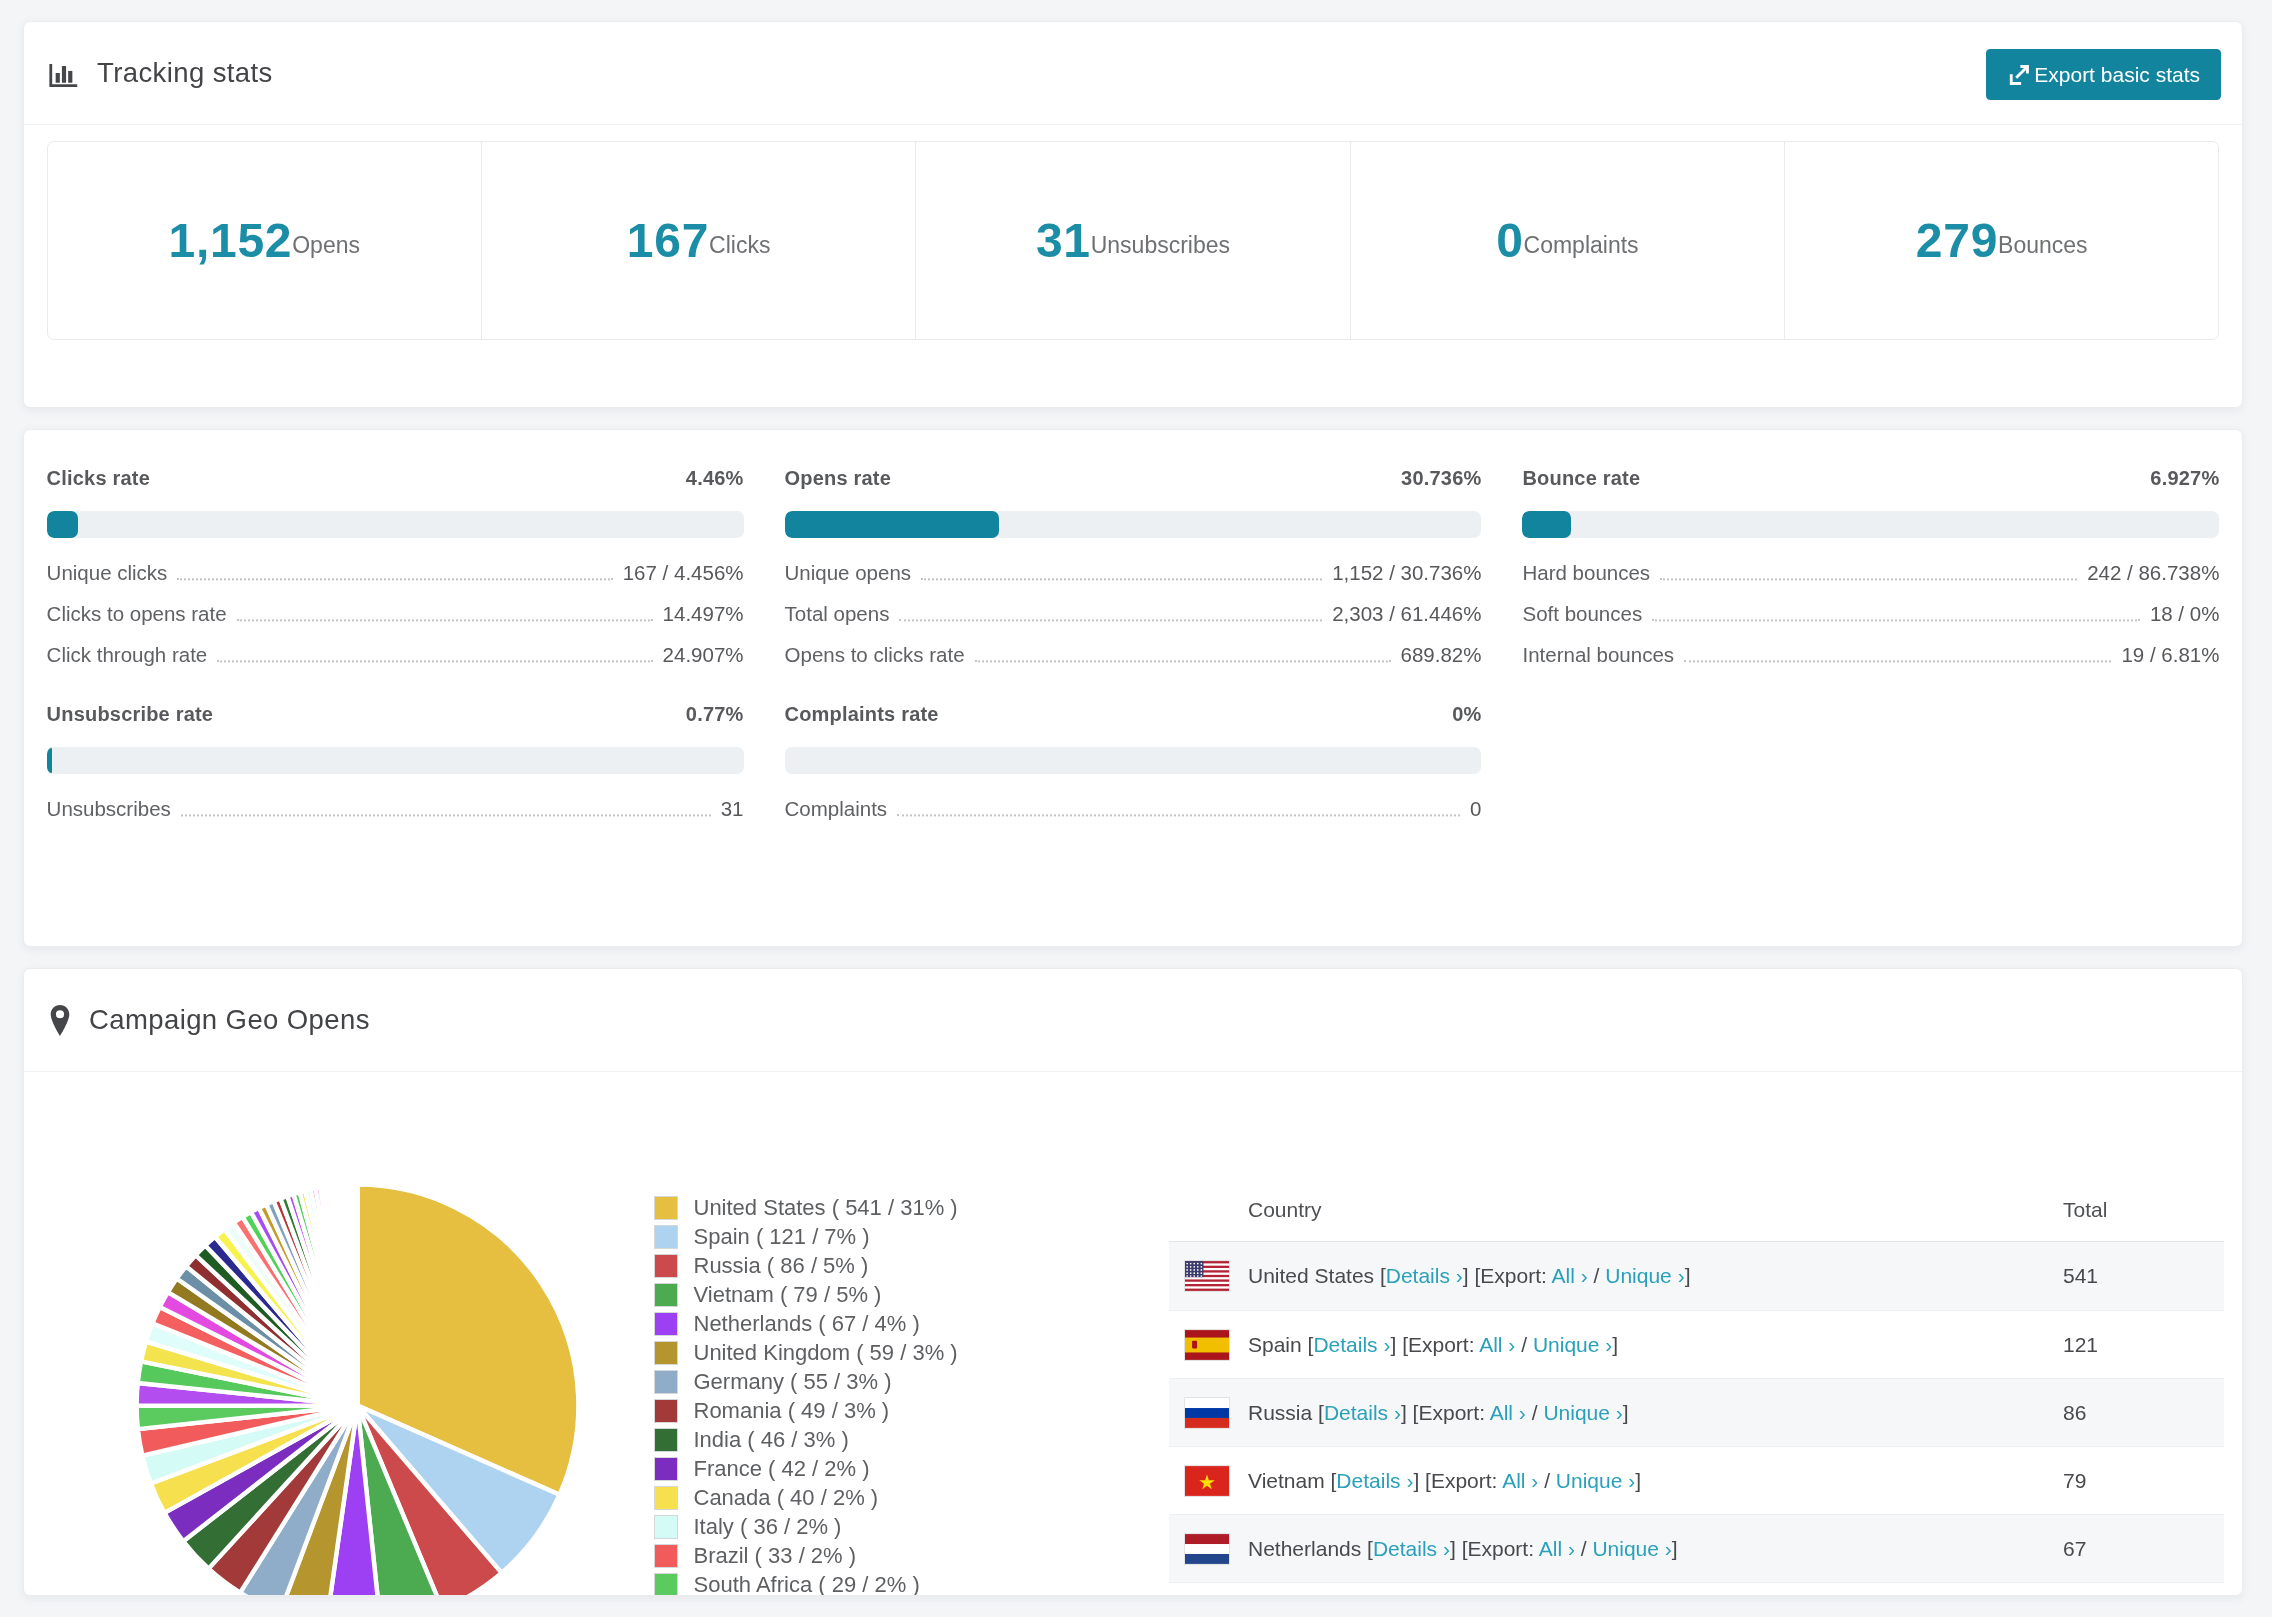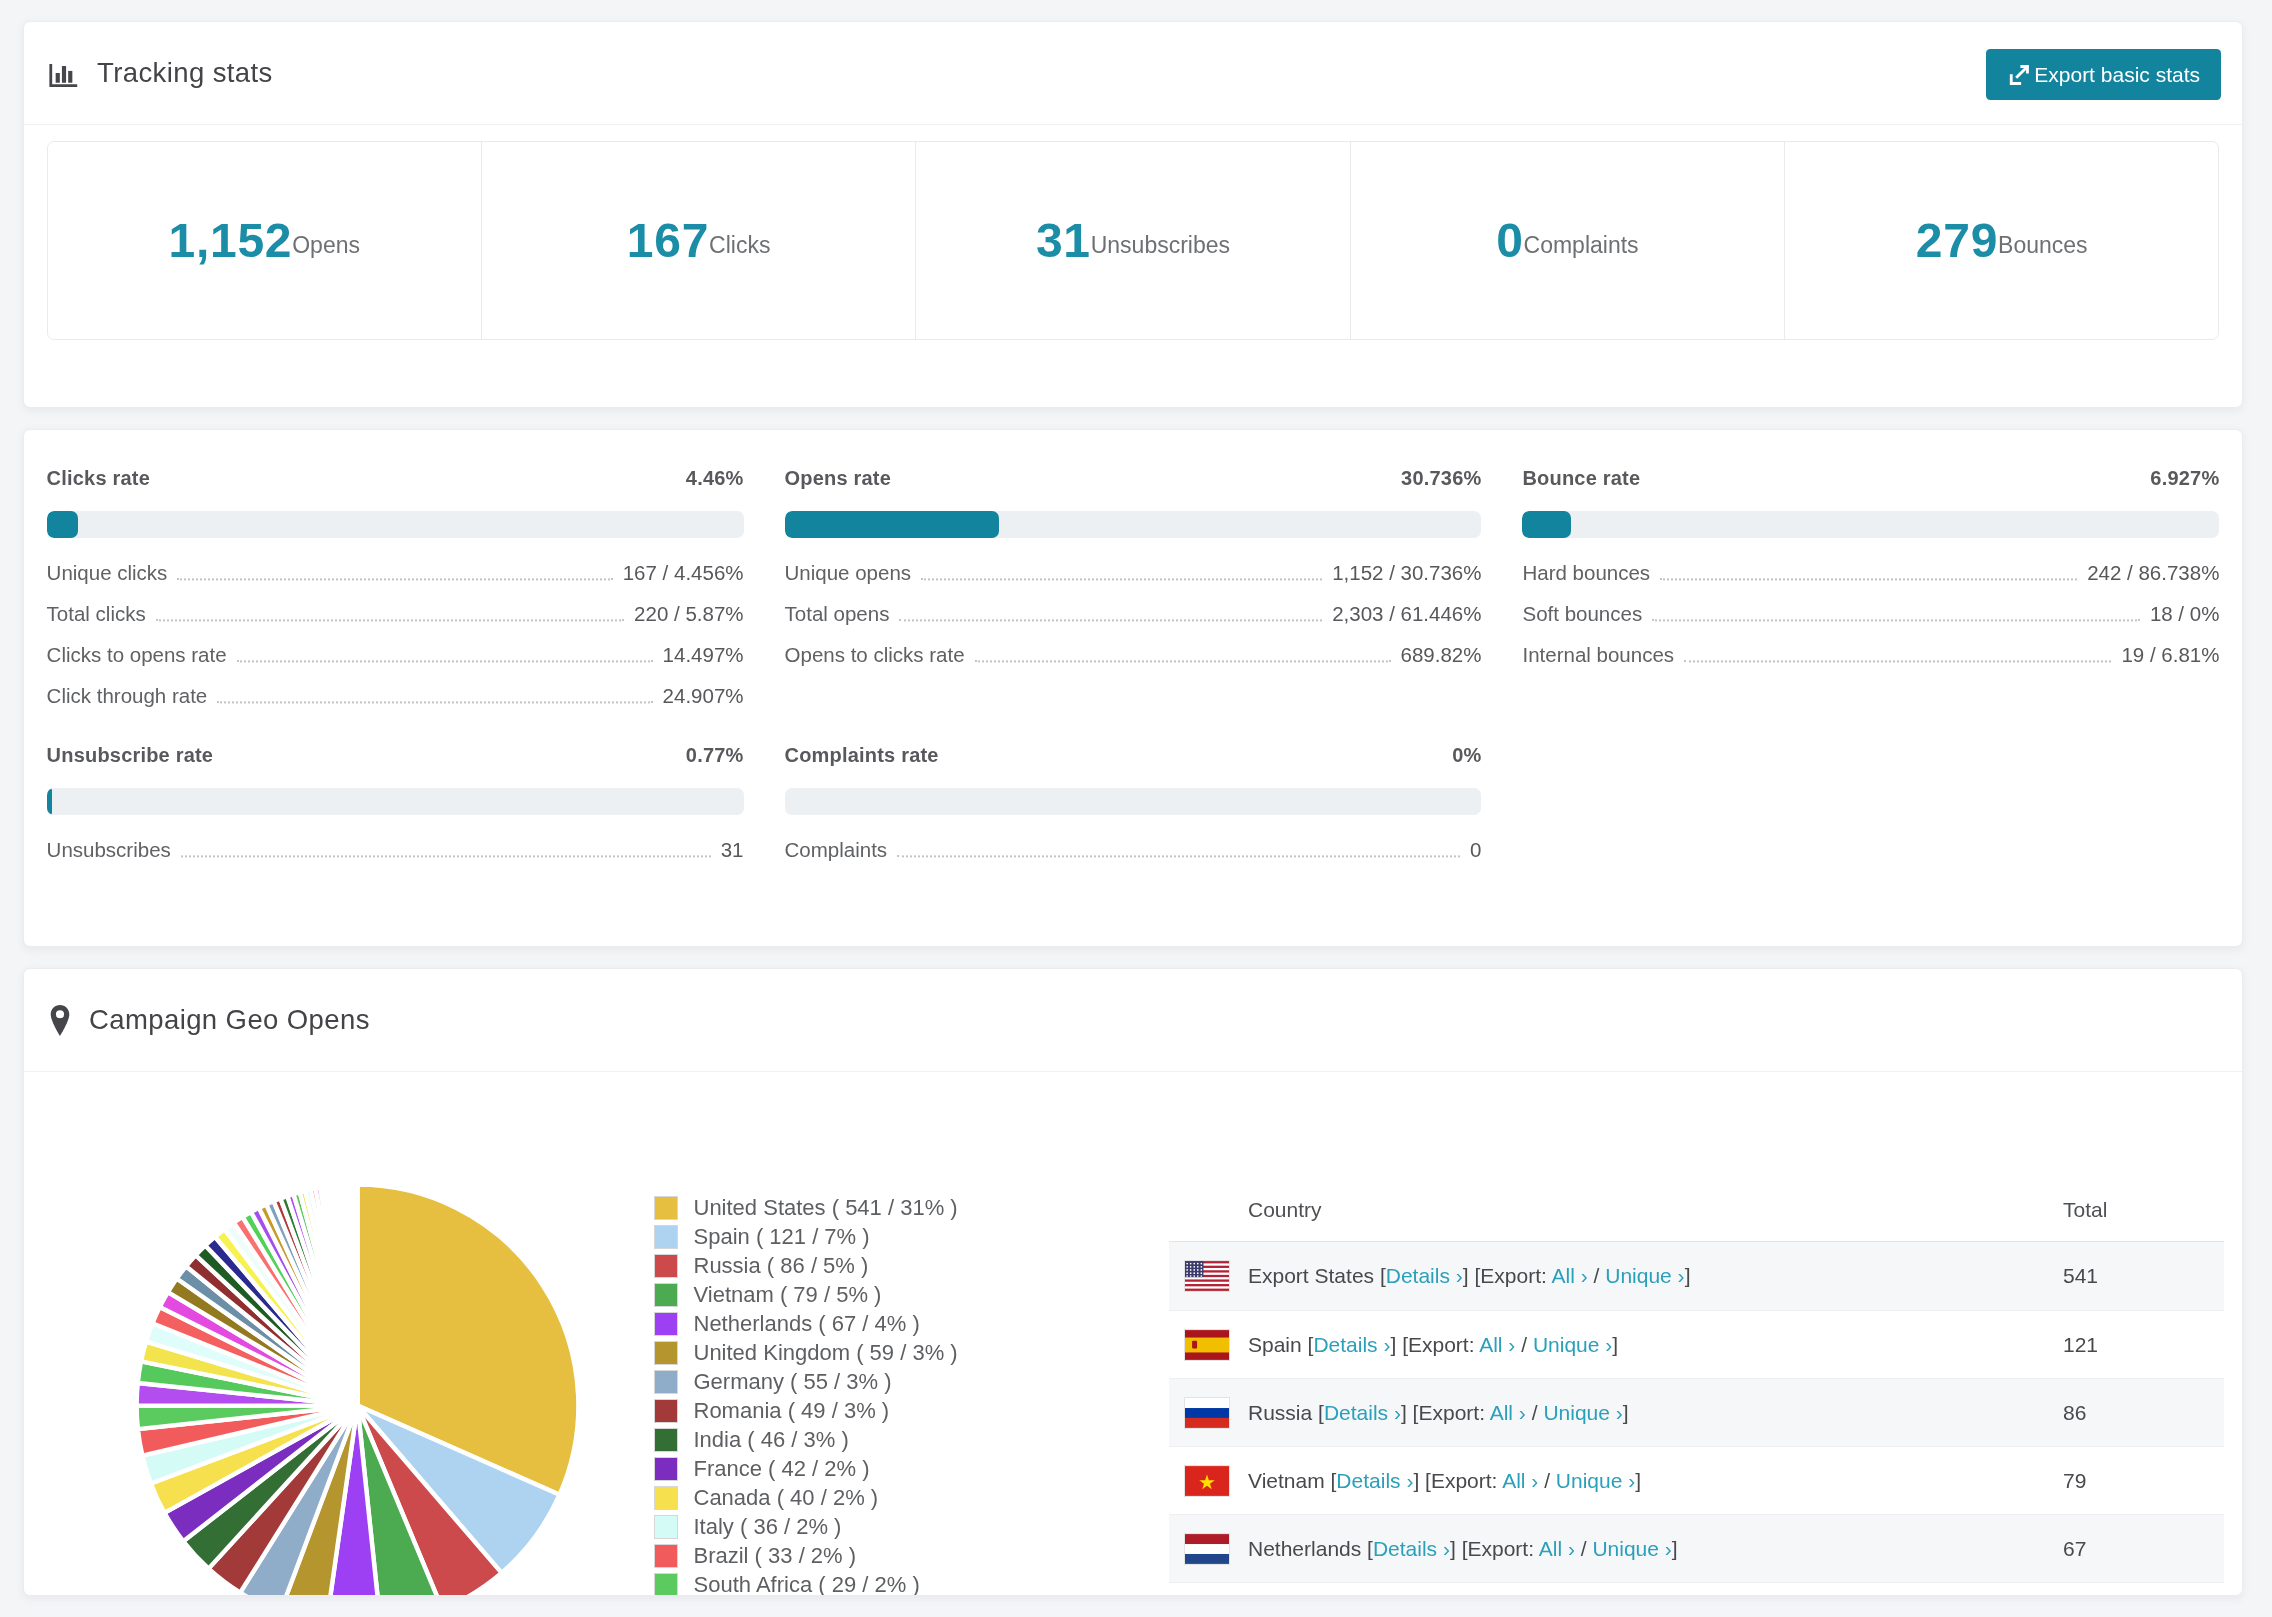--- a/index.html
+++ b/index.html
@@ -138,25 +138,20 @@
        <span class="rv">4.46%</span>
      </div>
      <div class="bar">
        <div class="fill" style="width:4.46%"></div>
      </div>
      <div class="rate-rows">
        <div class="rrow">
             <span class="rl">Unique clicks</span>
             <span class="leader"></span>
             <span class="rr">167 / 4.456%</span>
-          </div>
-          <div class="rrow">
-            <span class="rl">Total clicks</span>
-            <span class="leader"></span>
-            <span class="rr">220 / 5.87%</span>
           </div>
           <div class="rrow">
             <span class="rl">Clicks to opens rate</span>
             <span class="leader"></span>
             <span class="rr">14.497%</span>
           </div>
           <div class="rrow">
             <span class="rl">Click through rate</span>
             <span class="leader"></span>
             <span class="rr">24.907%</span>
@@ -420,21 +415,21 @@
                   <circle cx="18" cy="17" r="1.2"></circle>
                   <circle cx="18" cy="21" r="1.2"></circle>
                   <circle cx="23" cy="3.5" r="1.2"></circle>
                   <circle cx="23" cy="8" r="1.2"></circle>
                   <circle cx="23" cy="12.5" r="1.2"></circle>
                   <circle cx="23" cy="17" r="1.2"></circle>
                   <circle cx="23" cy="21" r="1.2"></circle>
                 </g>
               </svg>
             </div>
-    <div class="tcountry"><span>Export States</span> <span>[</span><a class="tlink">Details ›</a><span>]</span> <span>[</span><span>Export:</span> <a class="tlink">All ›</a> <span>/</span> <a class="tlink">Unique ›</a><span>]</span></div>
+    <div class="tcountry"><span>United States</span> <span>[</span><a class="tlink">Details ›</a><span>]</span> <span>[</span><span>Export:</span> <a class="tlink">All ›</a> <span>/</span> <a class="tlink">Unique ›</a><span>]</span></div>
     <div class="ttotal">541</div>
   </div>
           <div class="trow ">
     <div class="flagwrap">
               <svg viewBox="0 0 62 42">
                 <rect width="62" height="42" fill="#aa151b"></rect>
                 <rect y="10.5" width="62" height="21" fill="#f1bf00"></rect>
                 <rect x="10" y="15" width="7" height="11" rx="1.5" fill="#aa151b"></rect>
               </svg>
             </div>

